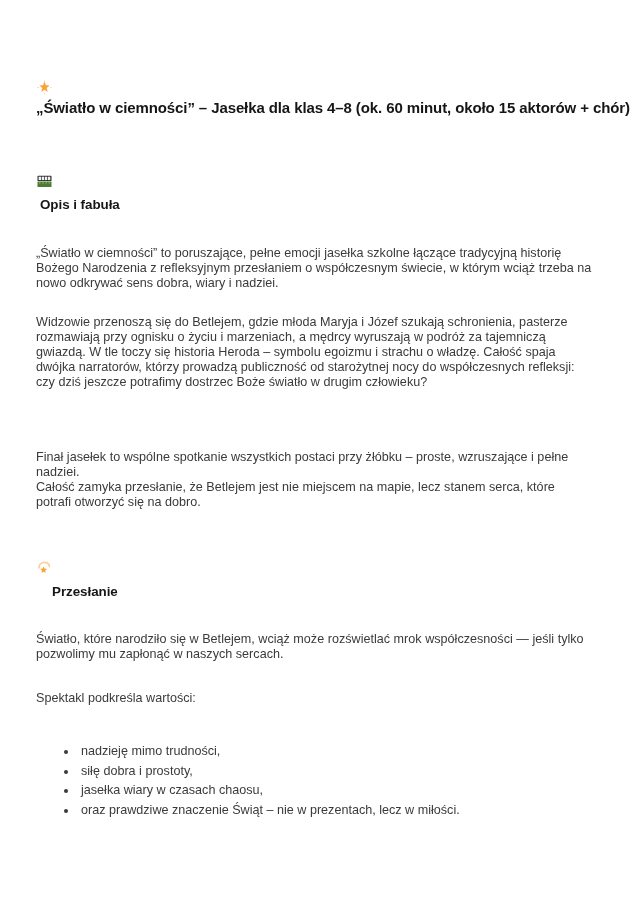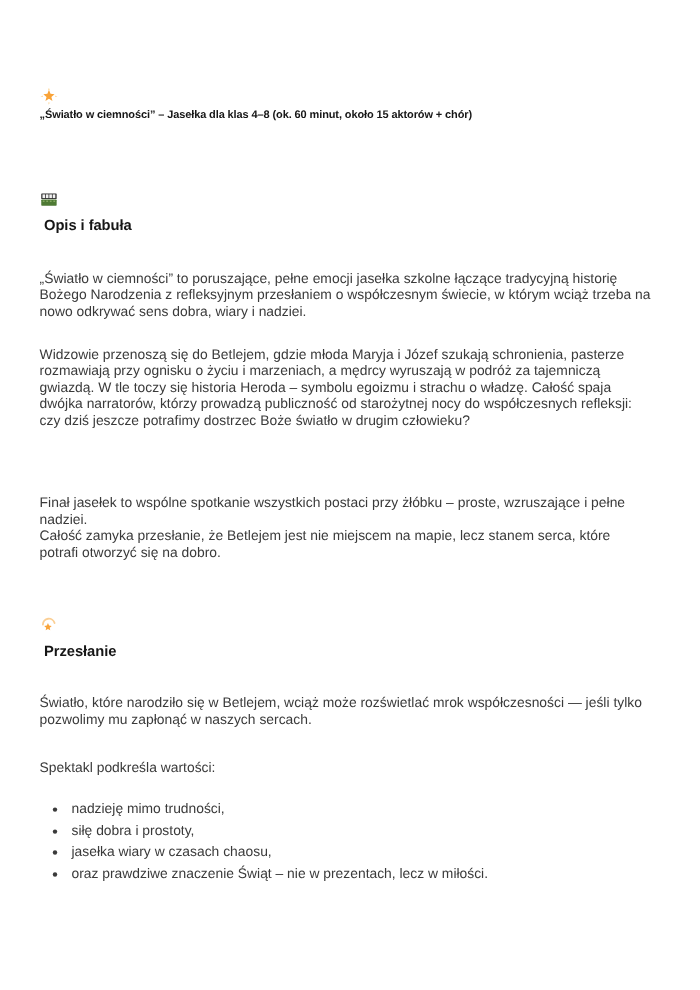--- a/index.html
+++ b/index.html
@@ -25,21 +25,21 @@
   .emoji-icon {
     display: block;
     width: 17px;
     height: 17px;
     line-height: 17px;
     margin-bottom: 3px;
   }
   .emoji-icon svg { display: block; }
 
   h1.doc-title {
-    font-size: 10px;
+    font-size: 15px;
     font-weight: bold;
     color: #161616;
     letter-spacing: -0.1px;
     line-height: 1.35;
     margin: 0;
     white-space: nowrap;
   }
   h2.section-title {
     font-size: 13.4px;
     font-weight: bold;
@@ -52,42 +52,42 @@
   
   p.body-text {
     font-size: 12.6px;
     line-height: 15px;
     color: #3a3a3a;
     margin: 0;
     letter-spacing: 0.01px;
   }
 
   ul.values-list {
-    margin: 0;
+    margin: 16px;
     padding: 0 0 0 26px;
     list-style: disc;
   }
   ul.values-list li {
     font-size: 12.6px;
     line-height: 19.6px;
     color: #3a3a3a;
     margin: 0;
     padding-left: 3px;
   }
 
   
   .pos-title-icon   { position: absolute; left: 36px; top: 79px; }
   .pos-title        { position: absolute; left: 36px; top: 98px;  width: 576px; }
   .pos-sec1-icon    { position: absolute; left: 36px; top: 173px; }
   .pos-sec1-title   { position: absolute; left: 36px; top: 192px; width: 564px; }
   .pos-sec1-p1      { position: absolute; left: 36px; top: 246px; width: 556px; }
   .pos-sec1-p2      { position: absolute; left: 36px; top: 315px; width: 556px; }
   .pos-sec1-p3      { position: absolute; left: 36px; top: 450px; width: 556px; }
   .pos-sec2-icon    { position: absolute; left: 36px; top: 559px; }
-  .pos-sec2-title   { position: absolute; left: 36px; top: 579px; width: 564px; }
+  .pos-sec2-title   { position: absolute; left: 48px; top: 579px; width: 564px; }
   .pos-sec2-p1      { position: absolute; left: 36px; top: 632px; width: 556px; }
   .pos-sec2-p2      { position: absolute; left: 36px; top: 691px; width: 556px; }
   .pos-sec2-list    { position: absolute; left: 36px; top: 726px; width: 540px; }
 </style>
 </head>
 <body>
 
 <div class="page">
 
   <span class="emoji-icon pos-title-icon">

